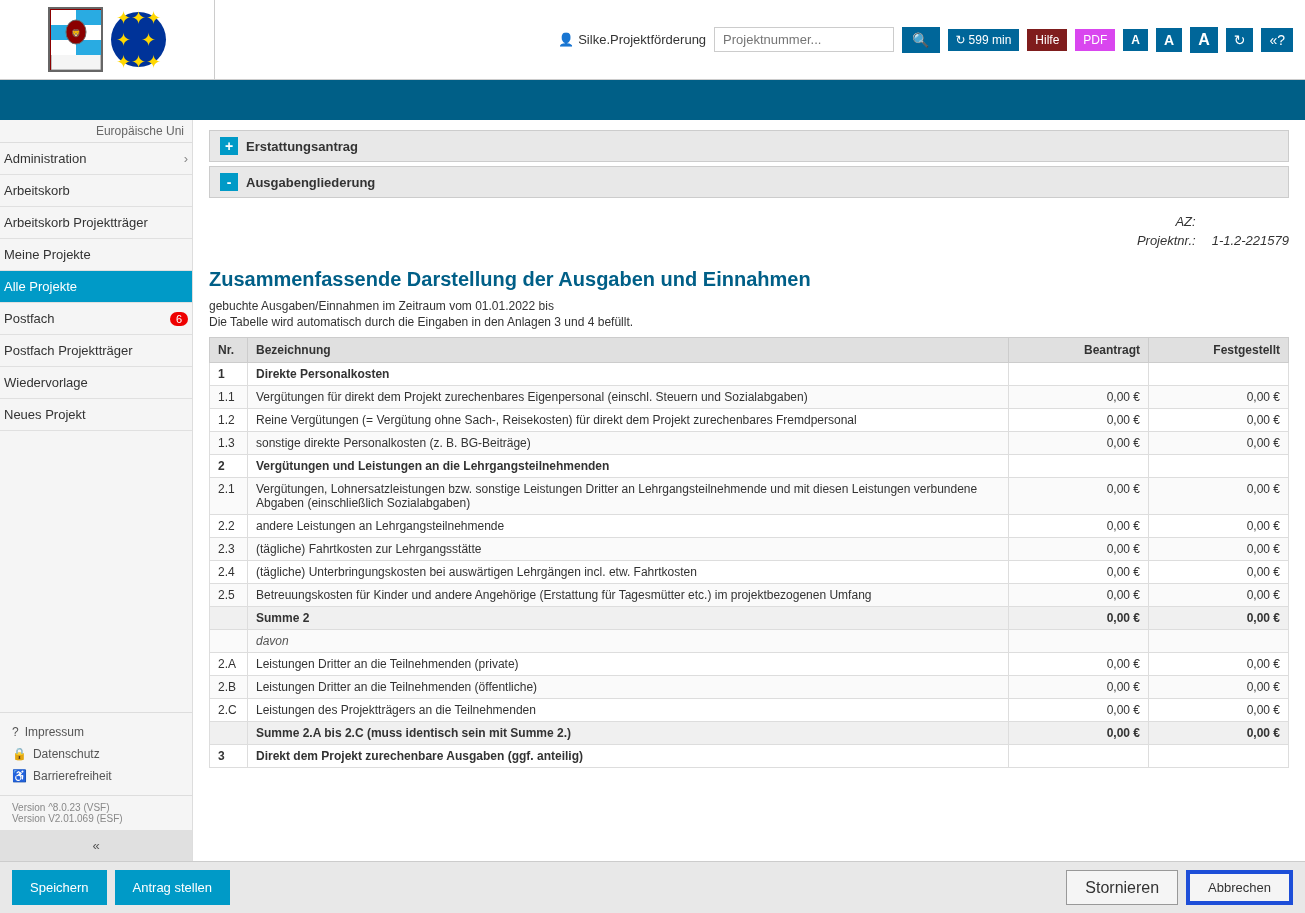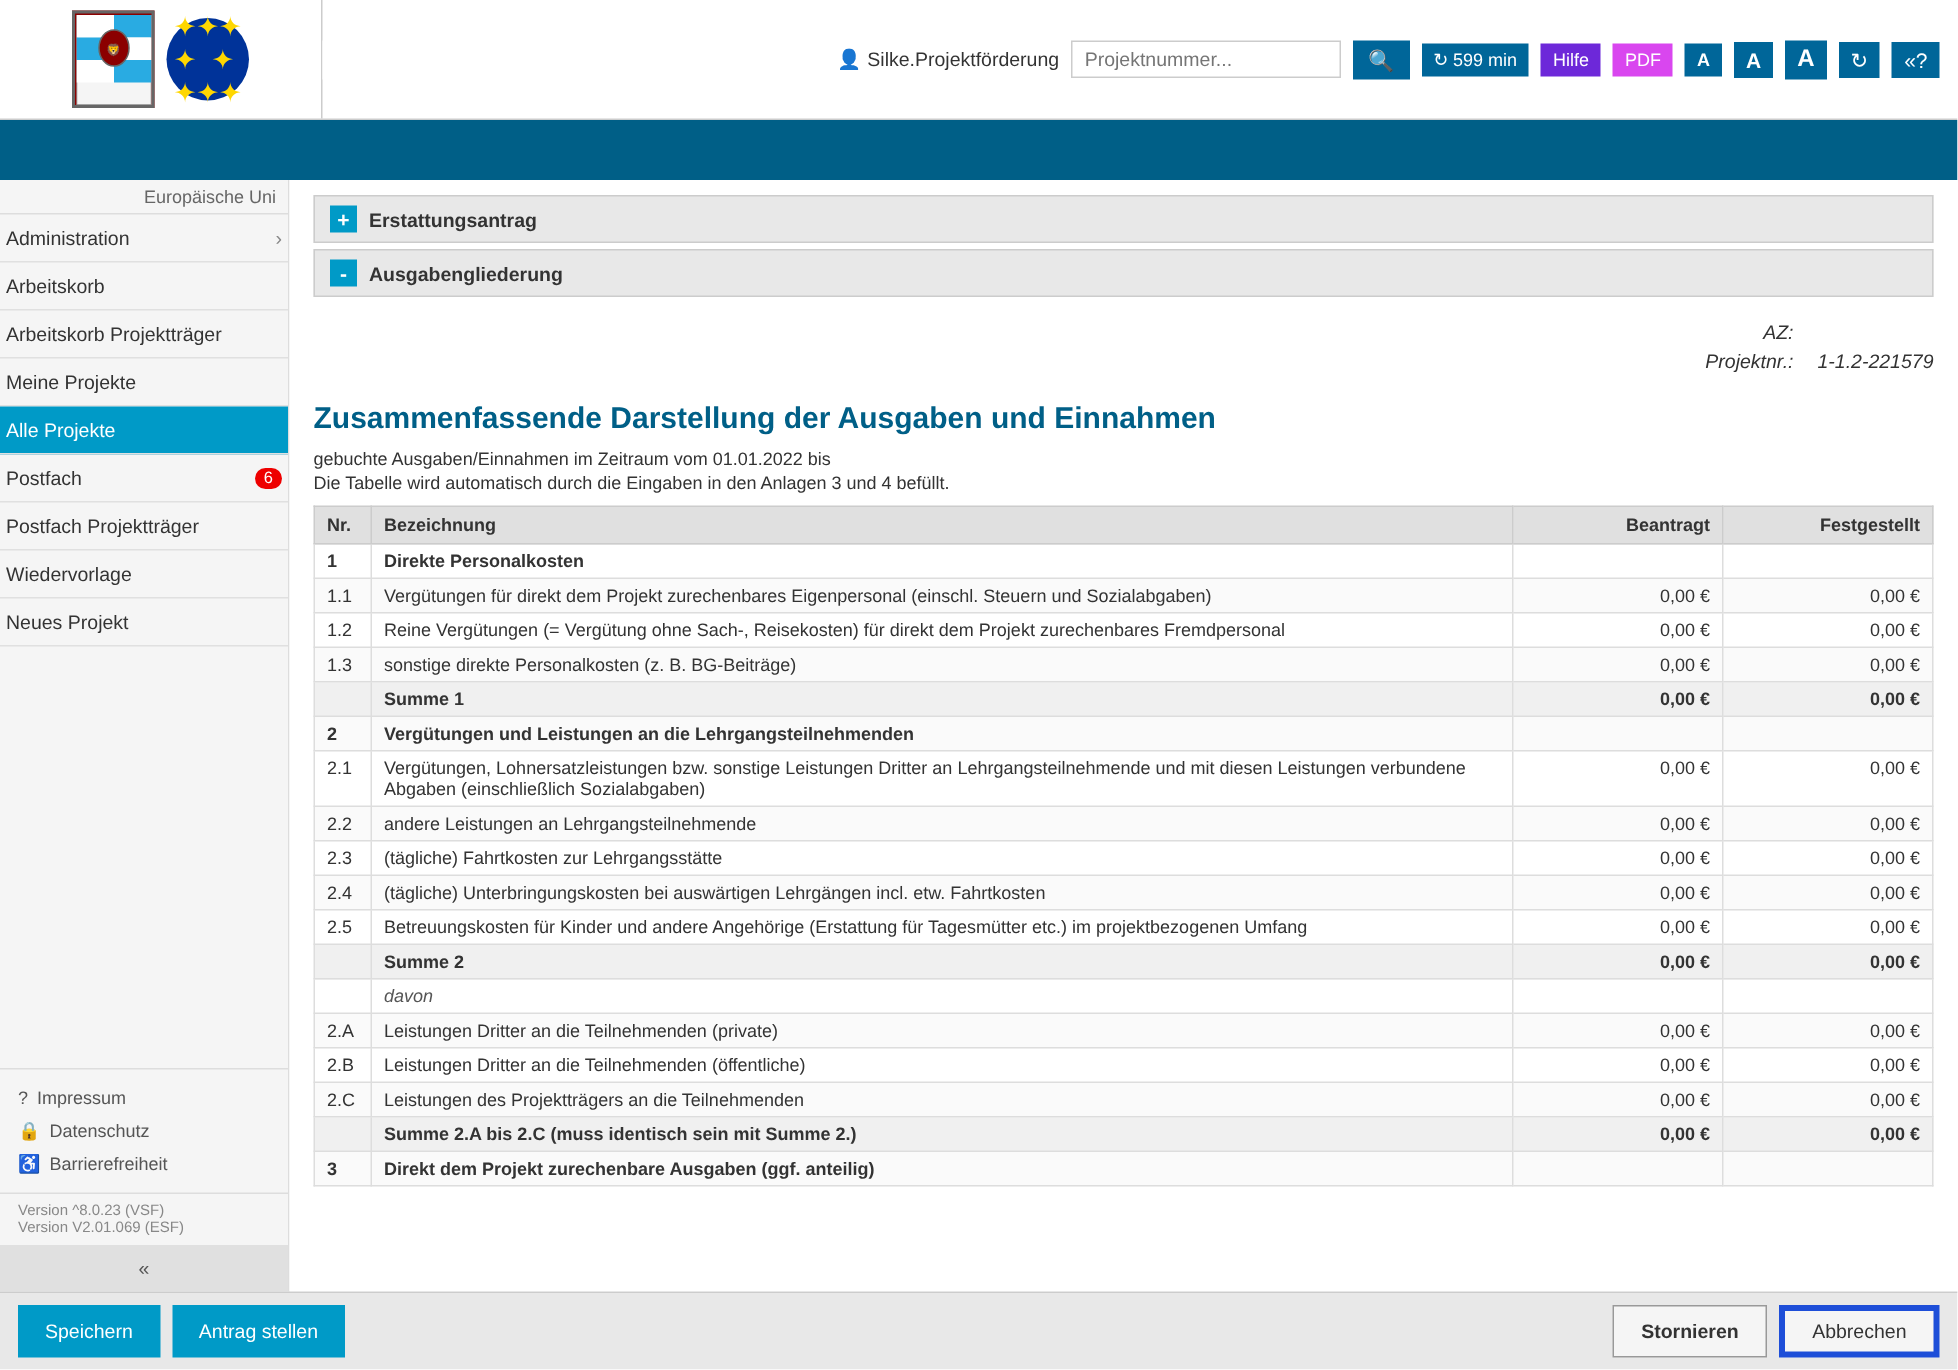--- a/index.html
+++ b/index.html
@@ -9,21 +9,21 @@
     .header { display: flex; align-items: center; background: #fff; border-bottom: 1px solid #ccc; height: 80px; flex-shrink: 0; }
     .header-logo { width: 215px; display: flex; align-items: center; justify-content: center; height: 100%; border-right: 1px solid #ccc; gap: 8px; }
     .logo-bavaria { width: 55px; height: 65px; background: #8B0000; display: flex; align-items: center; justify-content: center; color: white; font-size: 8px; text-align: center; border: 2px solid #666; }
     .logo-eu { width: 55px; height: 55px; background: #003399; border-radius: 50%; display: flex; align-items: center; justify-content: center; position: relative; }
     .eu-stars { color: #FFD700; font-size: 18px; }
     .header-nav { flex: 1; display: flex; align-items: center; justify-content: flex-end; gap: 8px; padding: 0 12px; background: #fff; }
     .user-info { display: flex; align-items: center; gap: 4px; color: #333; font-size: 13px; }
     .search-box { border: 1px solid #ccc; padding: 4px 8px; font-size: 13px; width: 180px; color: #999; }
     .btn-search { background: #006699; color: white; border: none; padding: 5px 10px; cursor: pointer; font-size: 14px; }
     .btn-timer { background: #006699; color: white; border: none; padding: 4px 8px; cursor: pointer; font-size: 12px; display: flex; align-items: center; gap: 3px; }
-    .btn-hilfe { background: #6d28d9; color: white; border: none; padding: 4px 8px; cursor: pointer; font-size: 12px; }
+    .btn-hilfe { background: #7f1d1d; color: white; border: none; padding: 4px 8px; cursor: pointer; font-size: 12px; }
     .btn-pdf { background: #d946ef; color: white; border: none; padding: 4px 8px; cursor: pointer; font-size: 12px; }
     .btn-font { background: #006699; color: white; border: none; padding: 4px 8px; cursor: pointer; font-size: 12px; font-weight: bold; }
     .btn-font-lg { font-size: 14px; }
     .btn-font-xl { font-size: 16px; }
     .btn-refresh { background: #006699; color: white; border: none; padding: 4px 8px; cursor: pointer; font-size: 14px; }
     .btn-back { background: #006699; color: white; border: none; padding: 4px 8px; cursor: pointer; font-size: 14px; }
 
     
     .blue-banner { background: #005f87; height: 40px; flex-shrink: 0; }
 
@@ -73,21 +73,21 @@
     .data-table tr.davon-row td { font-style: italic; color: #555; }
     .data-table tr:nth-child(even) { background: #fafafa; }
     .data-table tr.sum-row { background: #f0f0f0; }
 
     
     .footer-bar { display: flex; justify-content: space-between; background: #e8e8e8; border-top: 1px solid #ccc; padding: 8px 12px; flex-shrink: 0; }
     .footer-left { display: flex; gap: 8px; }
     .footer-right { display: flex; gap: 8px; }
     .btn-save { background: #009ac7; color: white; border: none; padding: 6px 18px; cursor: pointer; font-size: 13px; }
     .btn-antrag { background: #009ac7; color: white; border: none; padding: 6px 18px; cursor: pointer; font-size: 13px; }
-    .btn-stornieren { background: #f5f5f5; color: #333; border: 1px solid #999; padding: 6px 18px; cursor: pointer; font-size: 13px; font-weight: bold; }
+    .btn-stornieren { background: #f5f5f5; color: #333; border: 1px solid #999; padding: 6px 18px; cursor: pointer; font-size: 16px; }
     .btn-abbrechen { background: #f5f5f5; color: #333; border: 4px solid #1d4ed8; padding: 6px 18px; cursor: pointer; font-size: 13px; }
 
     
     ::-webkit-scrollbar { width: 8px; }
     ::-webkit-scrollbar-track { background: #f1f1f1; }
     ::-webkit-scrollbar-thumb { background: #bbb; }
 
     .nr-col { width: 38px; }
     .bez-col { width: auto; }
     .beantragt-col { width: 140px; }
@@ -248,26 +248,20 @@
               <td>Reine Vergütungen (= Vergütung ohne Sach-, Reisekosten) für direkt dem Projekt zurechenbares Fremdpersonal</td>
               <td class="right">0,00 €</td>
               <td class="right">0,00 €</td>
             </tr>
             <tr>
               <td>1.3</td>
               <td>sonstige direkte Personalkosten (z. B. BG-Beiträge)</td>
               <td class="right">0,00 €</td>
               <td class="right">0,00 €</td>
             </tr>
-            <tr class="sum-row">
-              <td></td>
-              <td>Summe 1</td>
-              <td class="right">0,00 €</td>
-              <td class="right">0,00 €</td>
-            </tr>
             <tr class="section-row">
               <td>2</td>
               <td>Vergütungen und Leistungen an die Lehrgangsteilnehmenden</td>
               <td class="right"></td>
               <td class="right"></td>
             </tr>
             <tr>
               <td>2.1</td>
               <td>Vergütungen, Lohnersatzleistungen bzw. sonstige Leistungen Dritter an Lehrgangsteilnehmende und mit diesen Leistungen verbundene Abgaben (einschließlich Sozialabgaben)</td>
               <td class="right">0,00 €</td>

